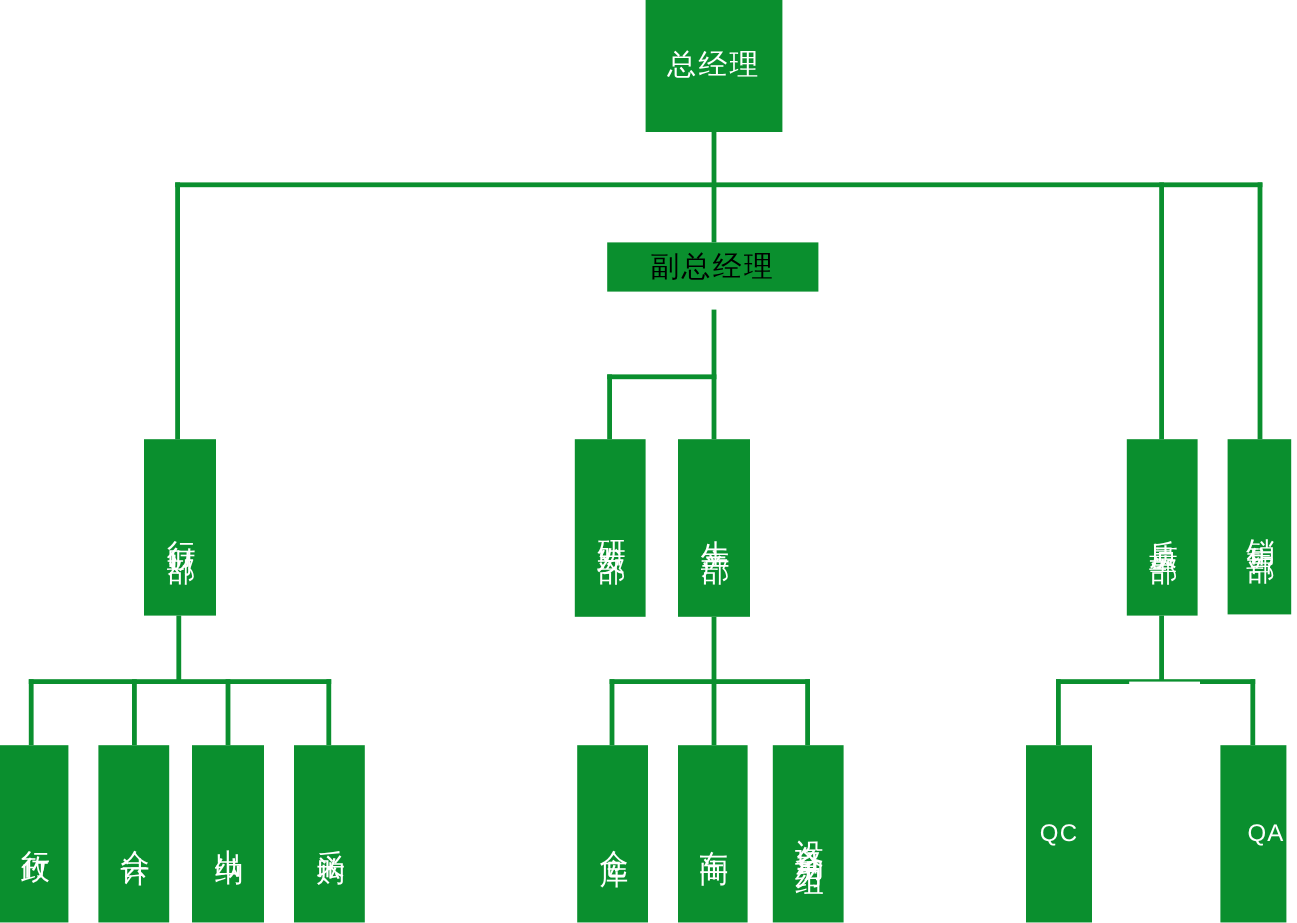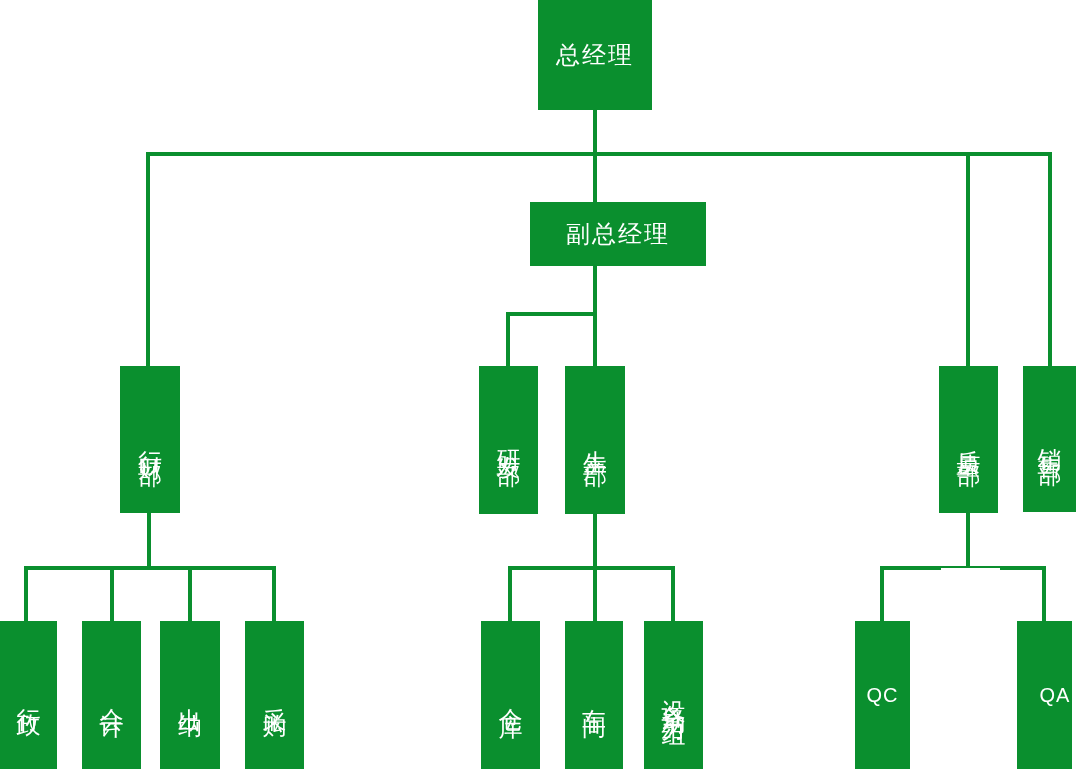--- a/index.html
+++ b/index.html
@@ -62,21 +62,21 @@
     <div class="edge" style="left: 593px; top: 514px; width: 4px; height: 107px; background: rgb(10, 143, 46);"></div>
     <div class="edge" style="left: 508px; top: 566px; width: 167px; height: 4px; background: rgb(10, 143, 46);"></div>
     <div class="edge" style="left: 508px; top: 566px; width: 4px; height: 55px; background: rgb(10, 143, 46);"></div>
     <div class="edge" style="left: 671px; top: 566px; width: 4px; height: 55px; background: rgb(10, 143, 46);"></div>
     <div class="edge" style="left: 966px; top: 513px; width: 4px; height: 57px; background: rgb(10, 143, 46);"></div>
     <div class="edge" style="left: 880px; top: 566px; width: 166px; height: 4px; background: rgb(10, 143, 46);"></div>
     <div class="edge" style="left: 880px; top: 566px; width: 4px; height: 55px; background: rgb(10, 143, 46);"></div>
     <div class="edge" style="left: 1042px; top: 566px; width: 4px; height: 55px; background: rgb(10, 143, 46);"></div>
     <div class="edge" style="left: 941px; top: 568px; width: 59px; height: 2px; background: rgb(255, 255, 255);"></div>
     <div class="node" style="left: 538px; top: 0px; width: 114px; height: 110px; background: rgb(10, 143, 46); color: rgb(255, 255, 255);">总经理</div>
-    <div class="node" style="left: 506px; top: 202px; width: 176px; height: 64px; background: rgb(10, 143, 46); color: #ffffff; margin-left: 24px;">副总经理</div>
+    <div class="node" style="left: 506px; top: 202px; width: 176px; height: 41px; background: rgb(10, 143, 46); color: #000000;">副总经理</div>
     <div class="node vertical" style="left: 120px; top: 366px; width: 60px; height: 147px; background: rgb(10, 143, 46); color: rgb(255, 255, 255);">行财部</div>
     <div class="node vertical" style="left: 479px; top: 366px; width: 59px; height: 148px; background: rgb(10, 143, 46); color: rgb(255, 255, 255);">研发部</div>
     <div class="node vertical" style="left: 565px; top: 366px; width: 60px; height: 148px; background: rgb(10, 143, 46); color: rgb(255, 255, 255);">生产部</div>
     <div class="node vertical" style="left: 939px; top: 366px; width: 59px; height: 147px; background: rgb(10, 143, 46); color: rgb(255, 255, 255);">质量部</div>
     <div class="node vertical" style="left: 1023px; top: 366px; width: 53px; height: 146px; background: rgb(10, 143, 46); color: rgb(255, 255, 255);">销售部</div>
     <div class="node vertical" style="left: 0px; top: 621px; width: 57px; height: 148px; background: rgb(10, 143, 46); color: rgb(255, 255, 255);">行政</div>
     <div class="node vertical" style="left: 82px; top: 621px; width: 59px; height: 148px; background: rgb(10, 143, 46); color: rgb(255, 255, 255);">会计</div>
     <div class="node vertical" style="left: 160px; top: 621px; width: 60px; height: 148px; background: rgb(10, 143, 46); color: rgb(255, 255, 255);">出纳</div>
     <div class="node vertical" style="left: 245px; top: 621px; width: 59px; height: 148px; background: rgb(10, 143, 46); color: rgb(255, 255, 255);">采购</div>
     <div class="node vertical" style="left: 481px; top: 621px; width: 59px; height: 148px; background: rgb(10, 143, 46); color: rgb(255, 255, 255);">仓库</div>

